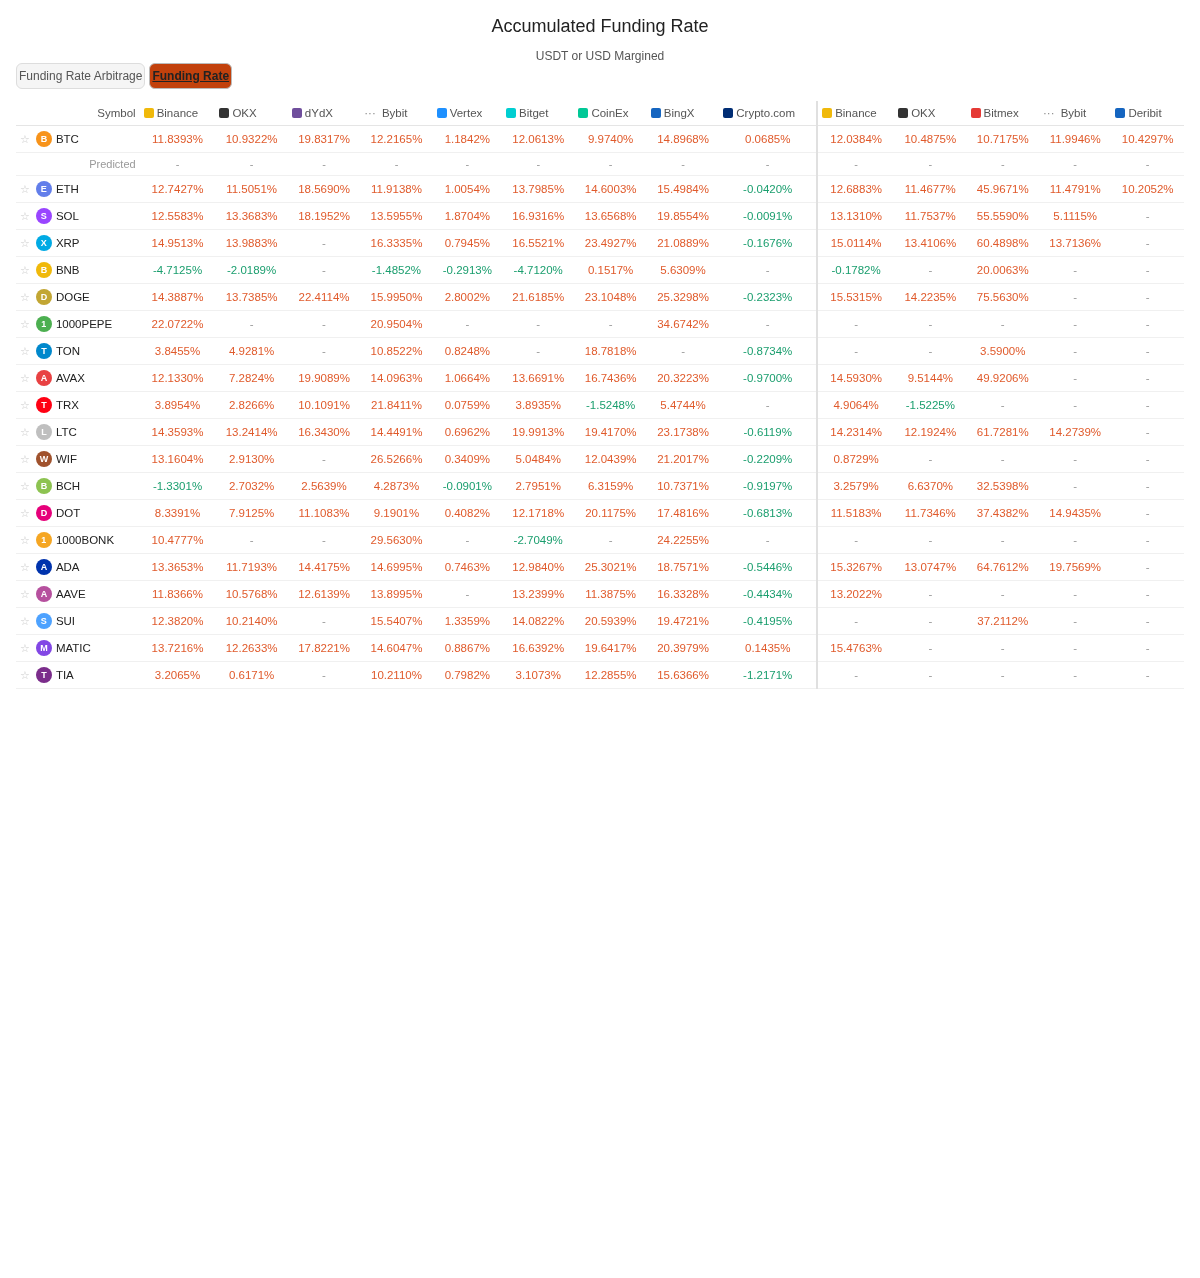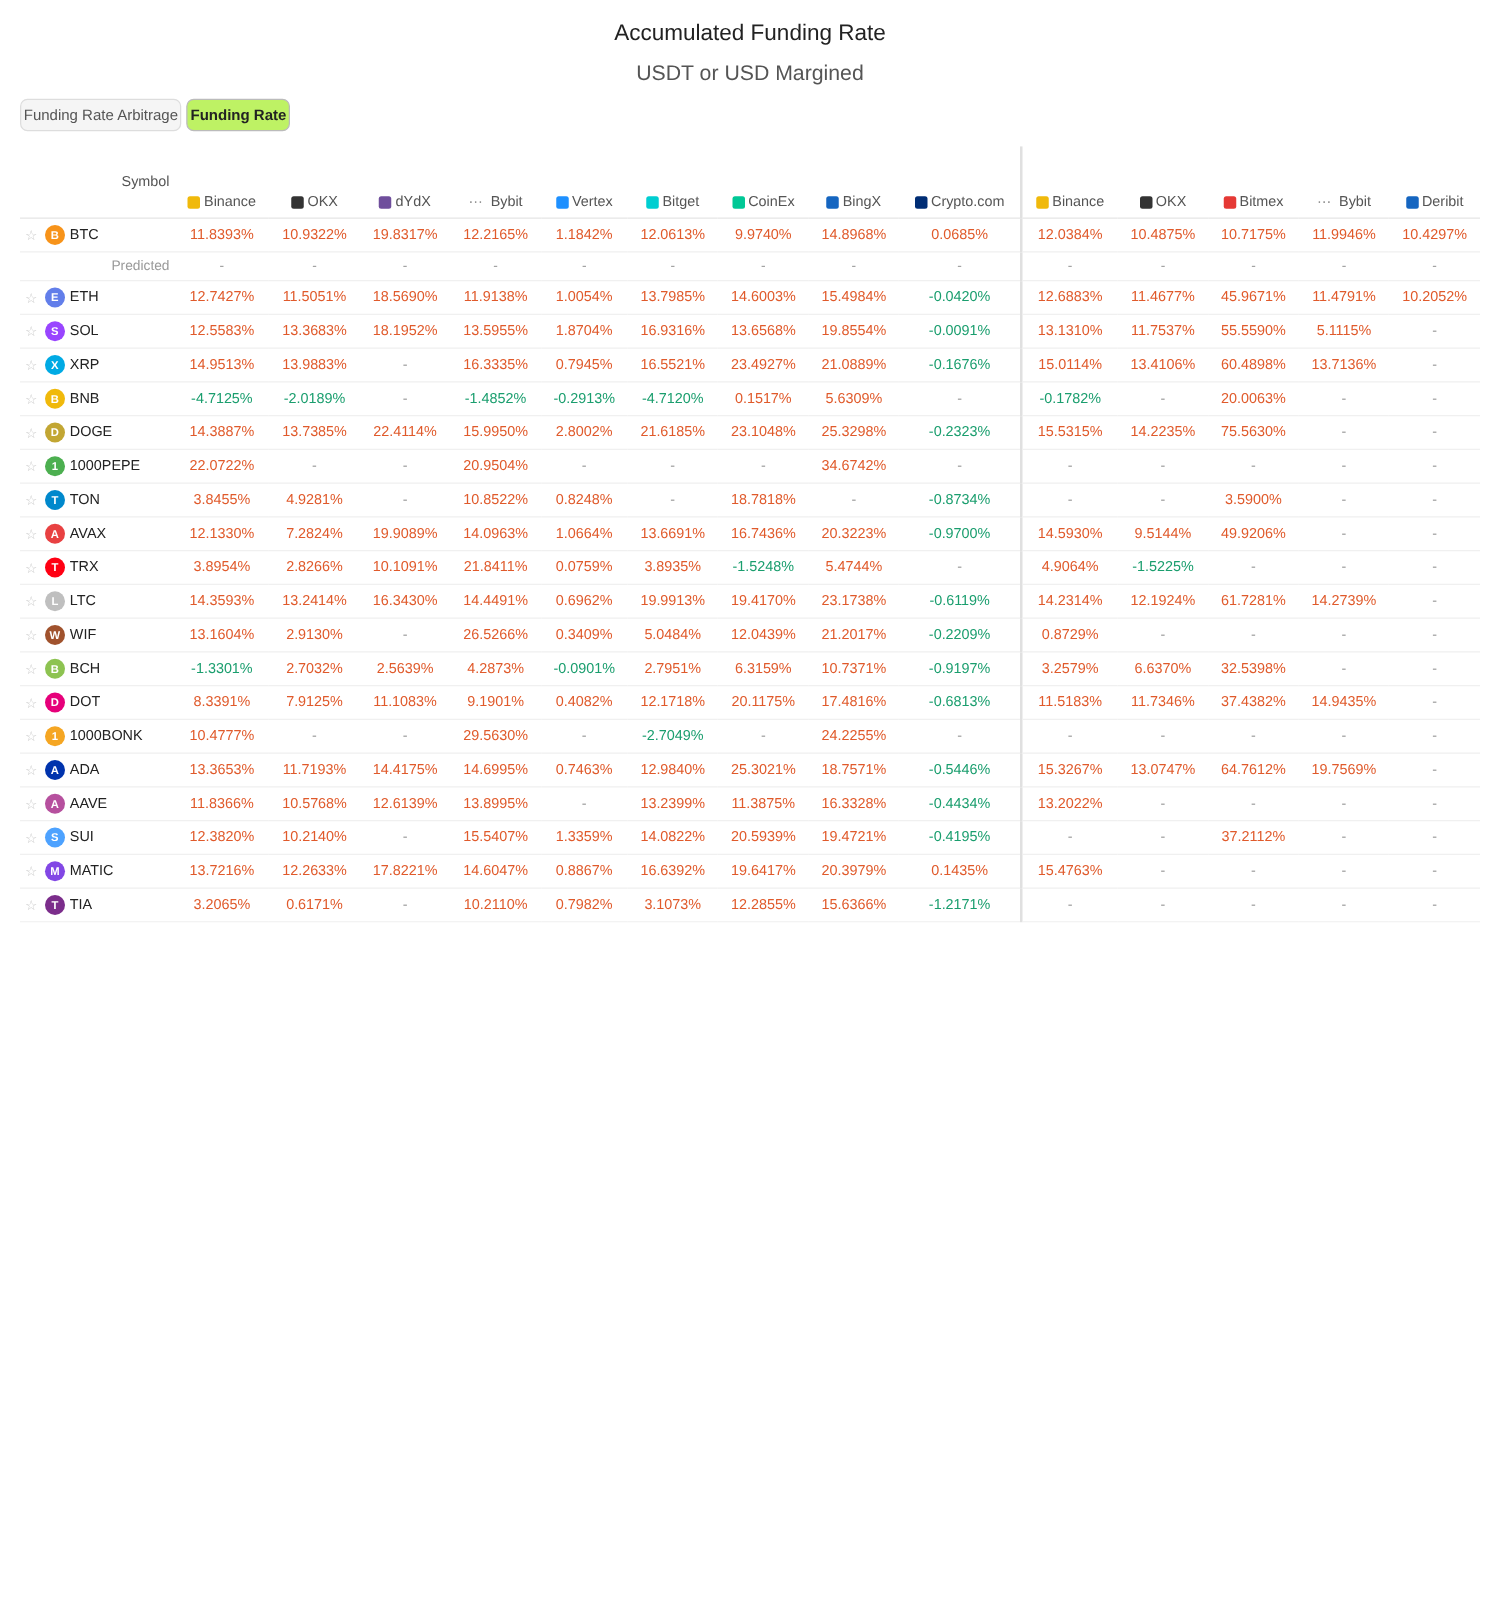--- a/index.html
+++ b/index.html
@@ -1,44 +1,44 @@
 <!DOCTYPE html>
 <html><head>
   <meta charset="utf-8">
   <style>
     * { box-sizing: border-box; margin: 0; padding: 0; }
     body { font-family: -apple-system, BlinkMacSystemFont, 'Segoe UI', sans-serif; background: #fff; font-size: 12px; color: #222; }
     .page { max-width: 1200px; margin: 0 auto; padding: 16px; }
     h1 { text-align: center; font-size: 18px; font-weight: 400; margin-bottom: 12px; }
-    .section-labels { display: flex; justify-content: space-around; margin-bottom: 10px; color: #555; font-size: 17px; }
+    .section-labels { display: flex; justify-content: space-around; color: #555; font-size: 12px; }
     .section-labels span { flex: 1; text-align: center; }
     .tabs { display: flex; gap: 4px; margin-bottom: 12px; }
     .tab { padding: 5px 2px; border-radius: 6px; border: 1px solid #ddd; cursor: pointer; font-size: 12px; background: #f5f5f5; color: #555; }
-    .tab.active { background: #bef264; border-color: #bbb; font-weight: 600; color: #222; }
+    .tab.active { background: #c2410c; border-color: #bbb; font-weight: 600; color: #222; text-decoration: underline; }
     .toolbar { display: flex; align-items: center; margin-bottom: 8px; gap: 4px; }
     .period-btn { padding: 4px 10px; border-radius: 5px; border: 1px solid #ddd; cursor: pointer; font-size: 12px; background: #fff; color: #555; }
     .period-btn.active { background: #222; color: #fff; border-color: #222; }
     .spacer { flex: 1; }
     .right-controls { display: flex; gap: 6px; align-items: center; }
     .ctrl-btn { padding: 4px 12px; border-radius: 5px; border: 1px solid #ddd; cursor: pointer; font-size: 12px; background: #fff; color: #333; }
     .ctrl-btn.primary { font-weight: 600; }
     .menu-icon { font-size: 16px; cursor: pointer; }
     .table-wrap { overflow-x: auto; }
     table { width: 100%; border-collapse: collapse; font-size: 11.5px; }
     th { padding: 6px 4px; text-align: center; color: #555; font-weight: 500; border-bottom: 1px solid #e5e5e5; white-space: nowrap; }
     td { padding: 5px 4px; text-align: center; border-bottom: 1px solid #f0f0f0; white-space: nowrap; }
     .sym-col { text-align: right; min-width: 90px; }
     .sym-cell { display: flex; align-items: center; gap: 4px; }
     .star { color: #ccc; font-size: 11px; cursor: pointer; margin-right: 2px; }
     .coin-icon { width: 16px; height: 16px; border-radius: 50%; display: inline-flex; align-items: center; justify-content: center; font-size: 9px; font-weight: 700; color: #fff; flex-shrink: 0; }
     .pos { color: #e05a2b; }
     .neg { color: #1a9e6e; }
     .dash { color: #999; }
     .divider-col { border-left: 2px solid #e0e0e0; }
-    .th-exchange { display: flex; align-items: center; gap: 3px; justify-content: center; margin-top: 33px; }
+    .th-exchange { display: flex; align-items: center; gap: 3px; justify-content: flex-start; }
     .ex-dot { width: 10px; height: 10px; border-radius: 2px; display: inline-block; flex-shrink: 0; }
     .predicted-row td { color: #999; font-size: 11px; }
   </style>
 </head>
 <body>
 
 <div class="page">
   <h1>Accumulated Funding Rate</h1>
 
   <div class="section-labels">

